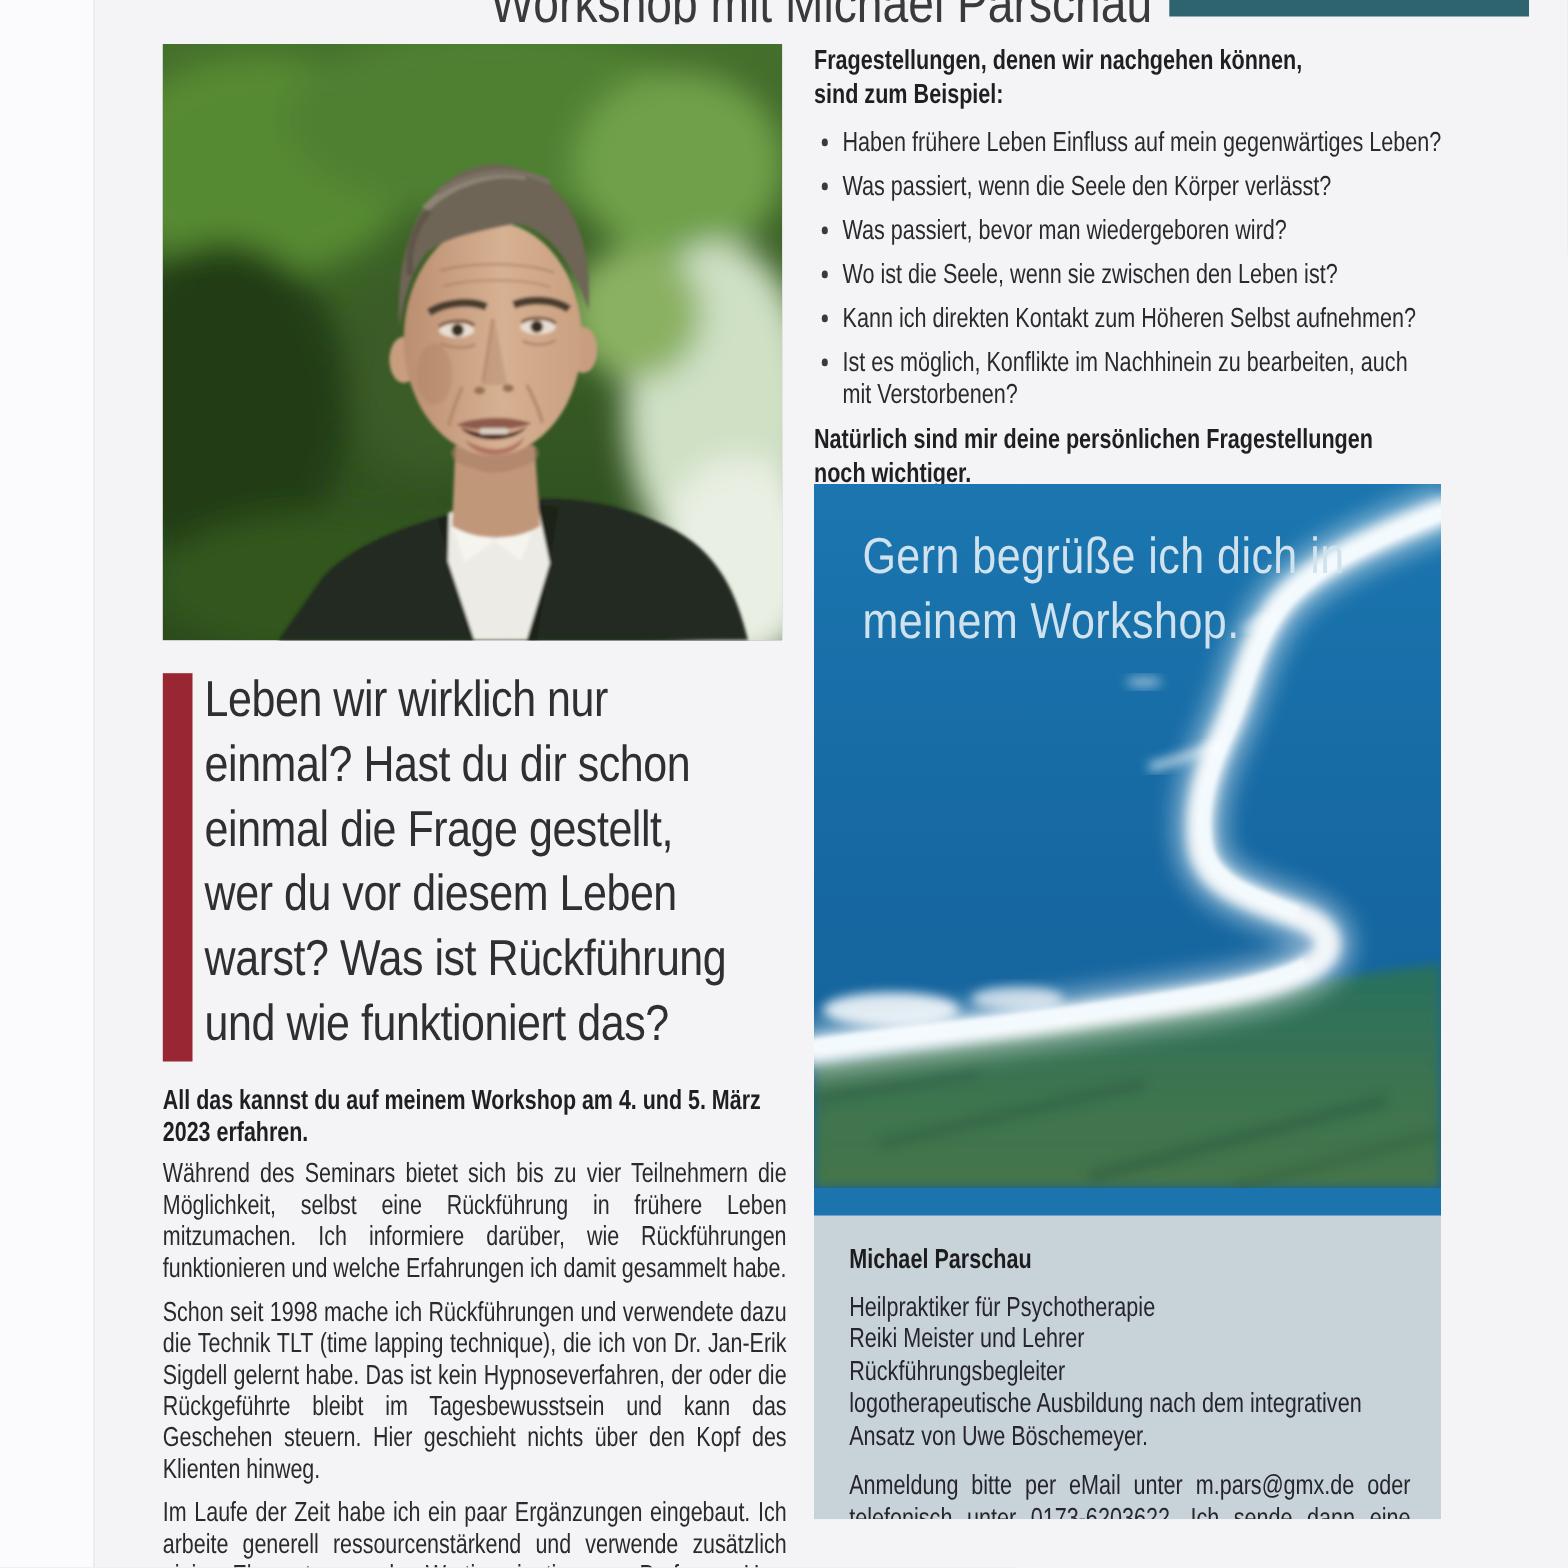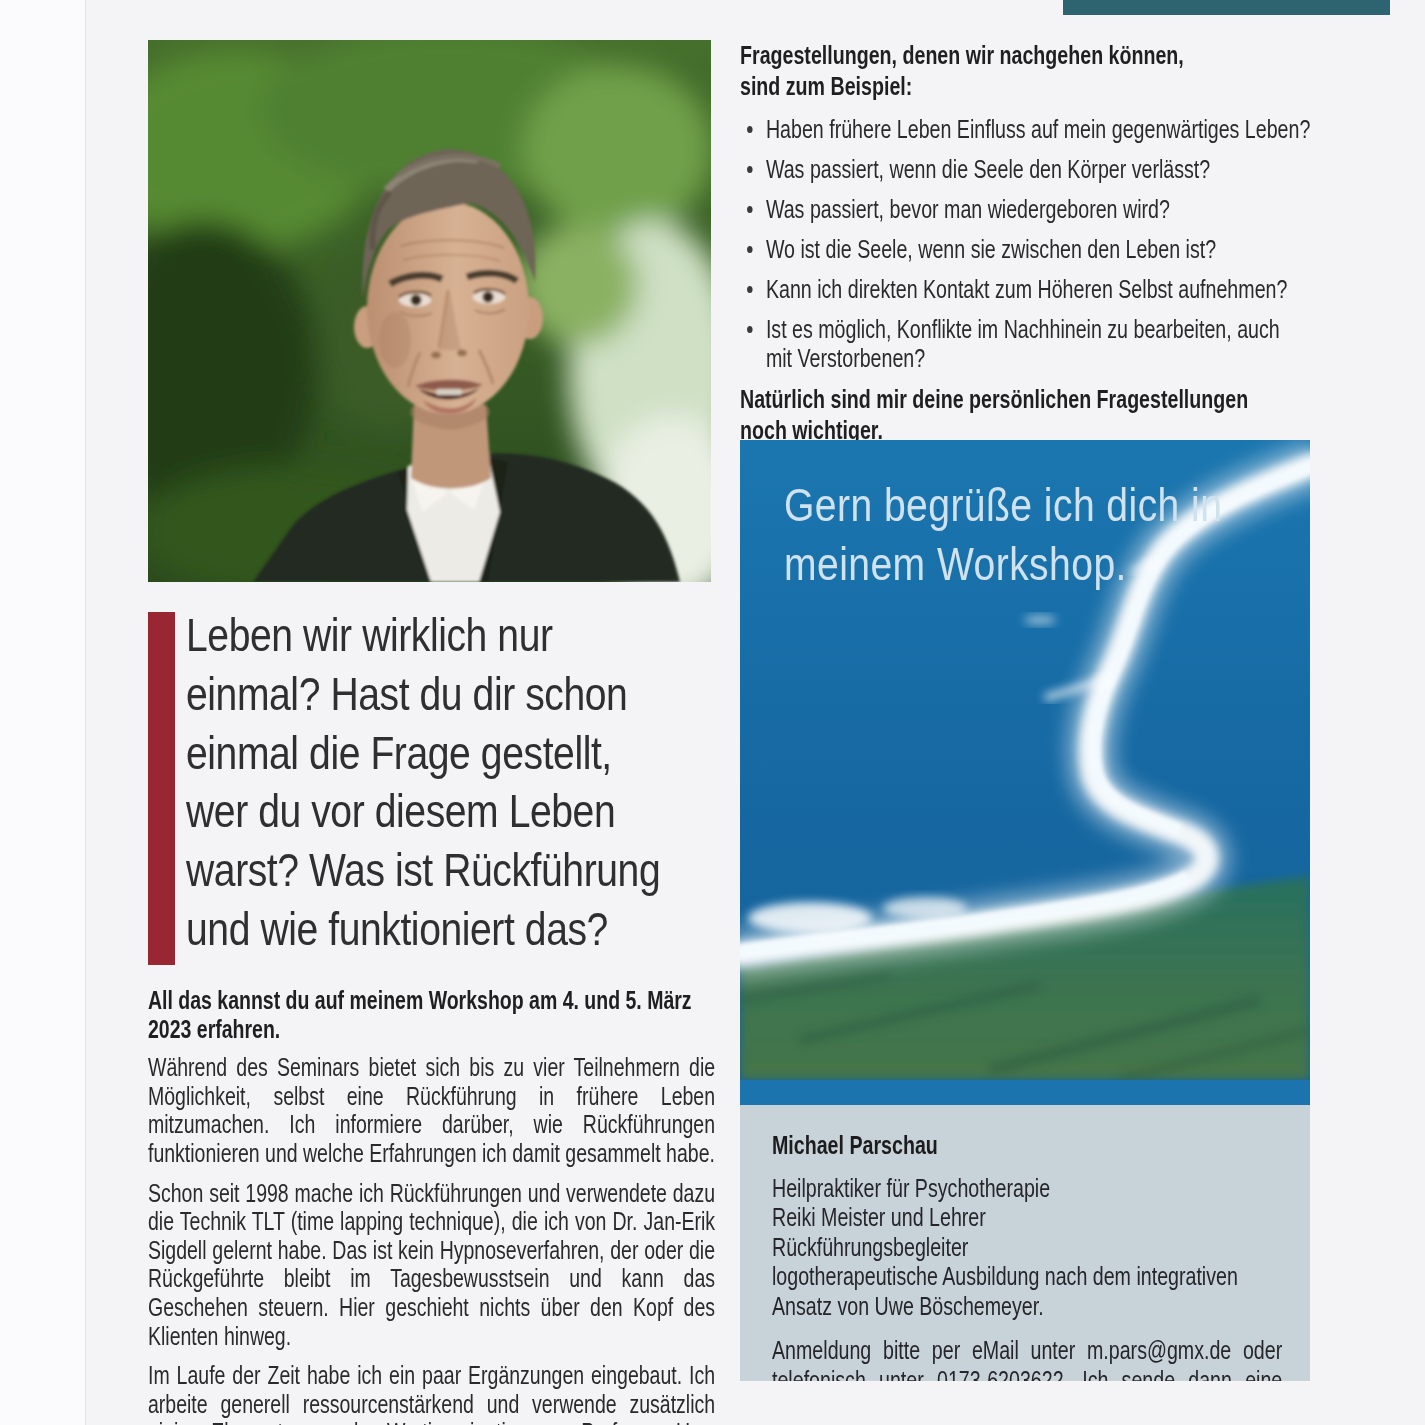--- a/index.html
+++ b/index.html
@@ -55,20 +55,23 @@
   #info-inner .cred{white-space:pre-line;margin:0;}
   #info-inner .reg{margin:15px 0 0 0;text-align:justify;}
 </style>
 </head>
 <body>
 
 <div id="page">
 
   <div id="gutter" class="abs"></div>
 
+  <div id="title-clip" class="abs">
+    <span class="t">Workshop mit Michael Parschau</span>
+  </div>
   <div id="teal-bar" class="abs"></div>
 
   <div id="portrait" class="abs">
     <svg width="563" height="542" viewBox="0 0 563 542">
       <defs>
         <linearGradient id="bgg" x1="0" y1="0" x2="0" y2="1">
           <stop offset="0" stop-color="#456f2c"></stop>
             <stop offset="1" stop-color="#2b4a1e"></stop>
         </linearGradient>
         <linearGradient id="skg" x1="0" y1="0" x2="1" y2="0">

